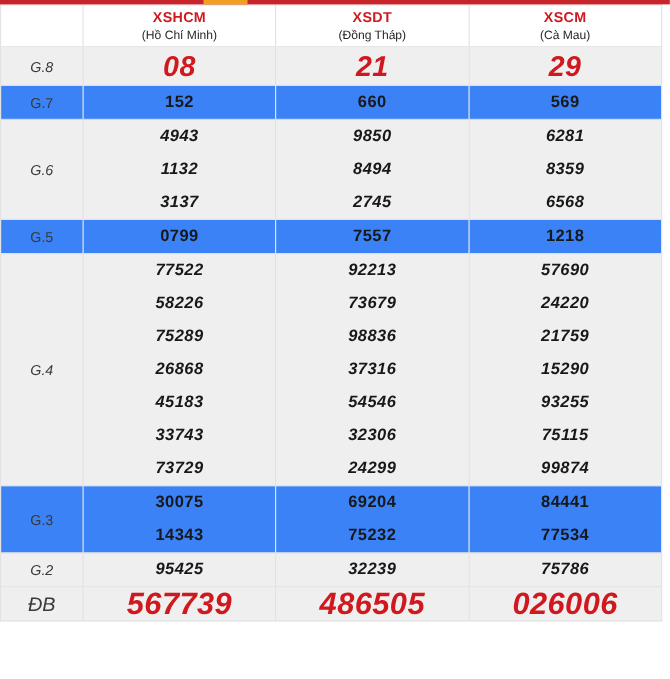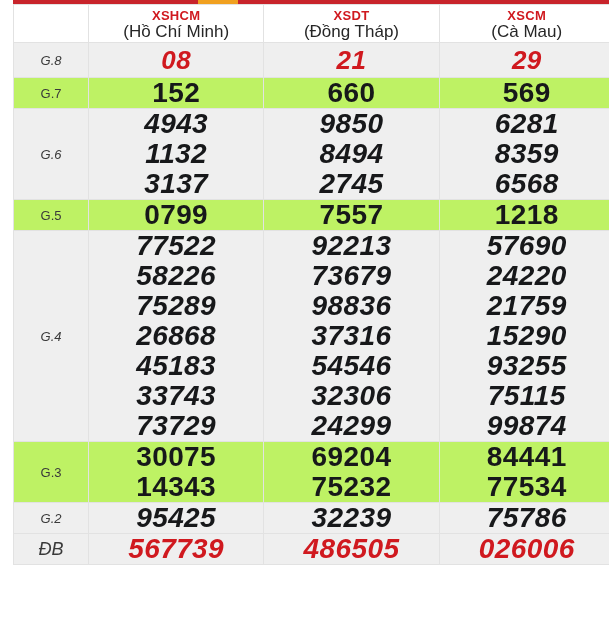--- a/index.html
+++ b/index.html
@@ -9,21 +9,20 @@
     background: #ffffff;
     font-family: "Liberation Sans", sans-serif;
     overflow: hidden;
   }
 
   .page {
     position: relative;
     width: 555px;
     height: 617px;
     background: #ffffff;
-    padding-left: 13px;
   }
 
   
   .top-bar {
     position: relative;
     width: 609px;
     height: 4px;
     background: #c8242b;
   }
   .top-bar-accent {
@@ -71,37 +70,37 @@
     display: block;
     color: #d0191f;
     font-size: 13px;
     font-weight: bold;
     line-height: 16px;
     letter-spacing: 0.3px;
   }
   .prov-name {
     display: block;
     color: #262626;
-    font-size: 17px;
+    font-size: 11px;
     line-height: 16px;
   }
   .hdr-blank { background: #ffffff; }
 
   
   tbody tr.shade td { background: #efefef; font-style: italic; }
-  tbody tr.plain td { background: #bef264; }
+  tbody tr.plain td { background: #3b82f6; }
 
   td.rlabel {
     color: #3a3a3a;
     font-size: 13px;
     font-weight: normal;
   }
 
   td.nums {
-    font-size: 28px;
+    font-size: 15px;
     font-weight: bold;
     color: #17181a;
     line-height: 30px;
     padding: 6px 0;
     letter-spacing: 0.4px;
   }
   td.nums .n { display: block; text-align: center; }
 
   
   tr.special td.nums {

